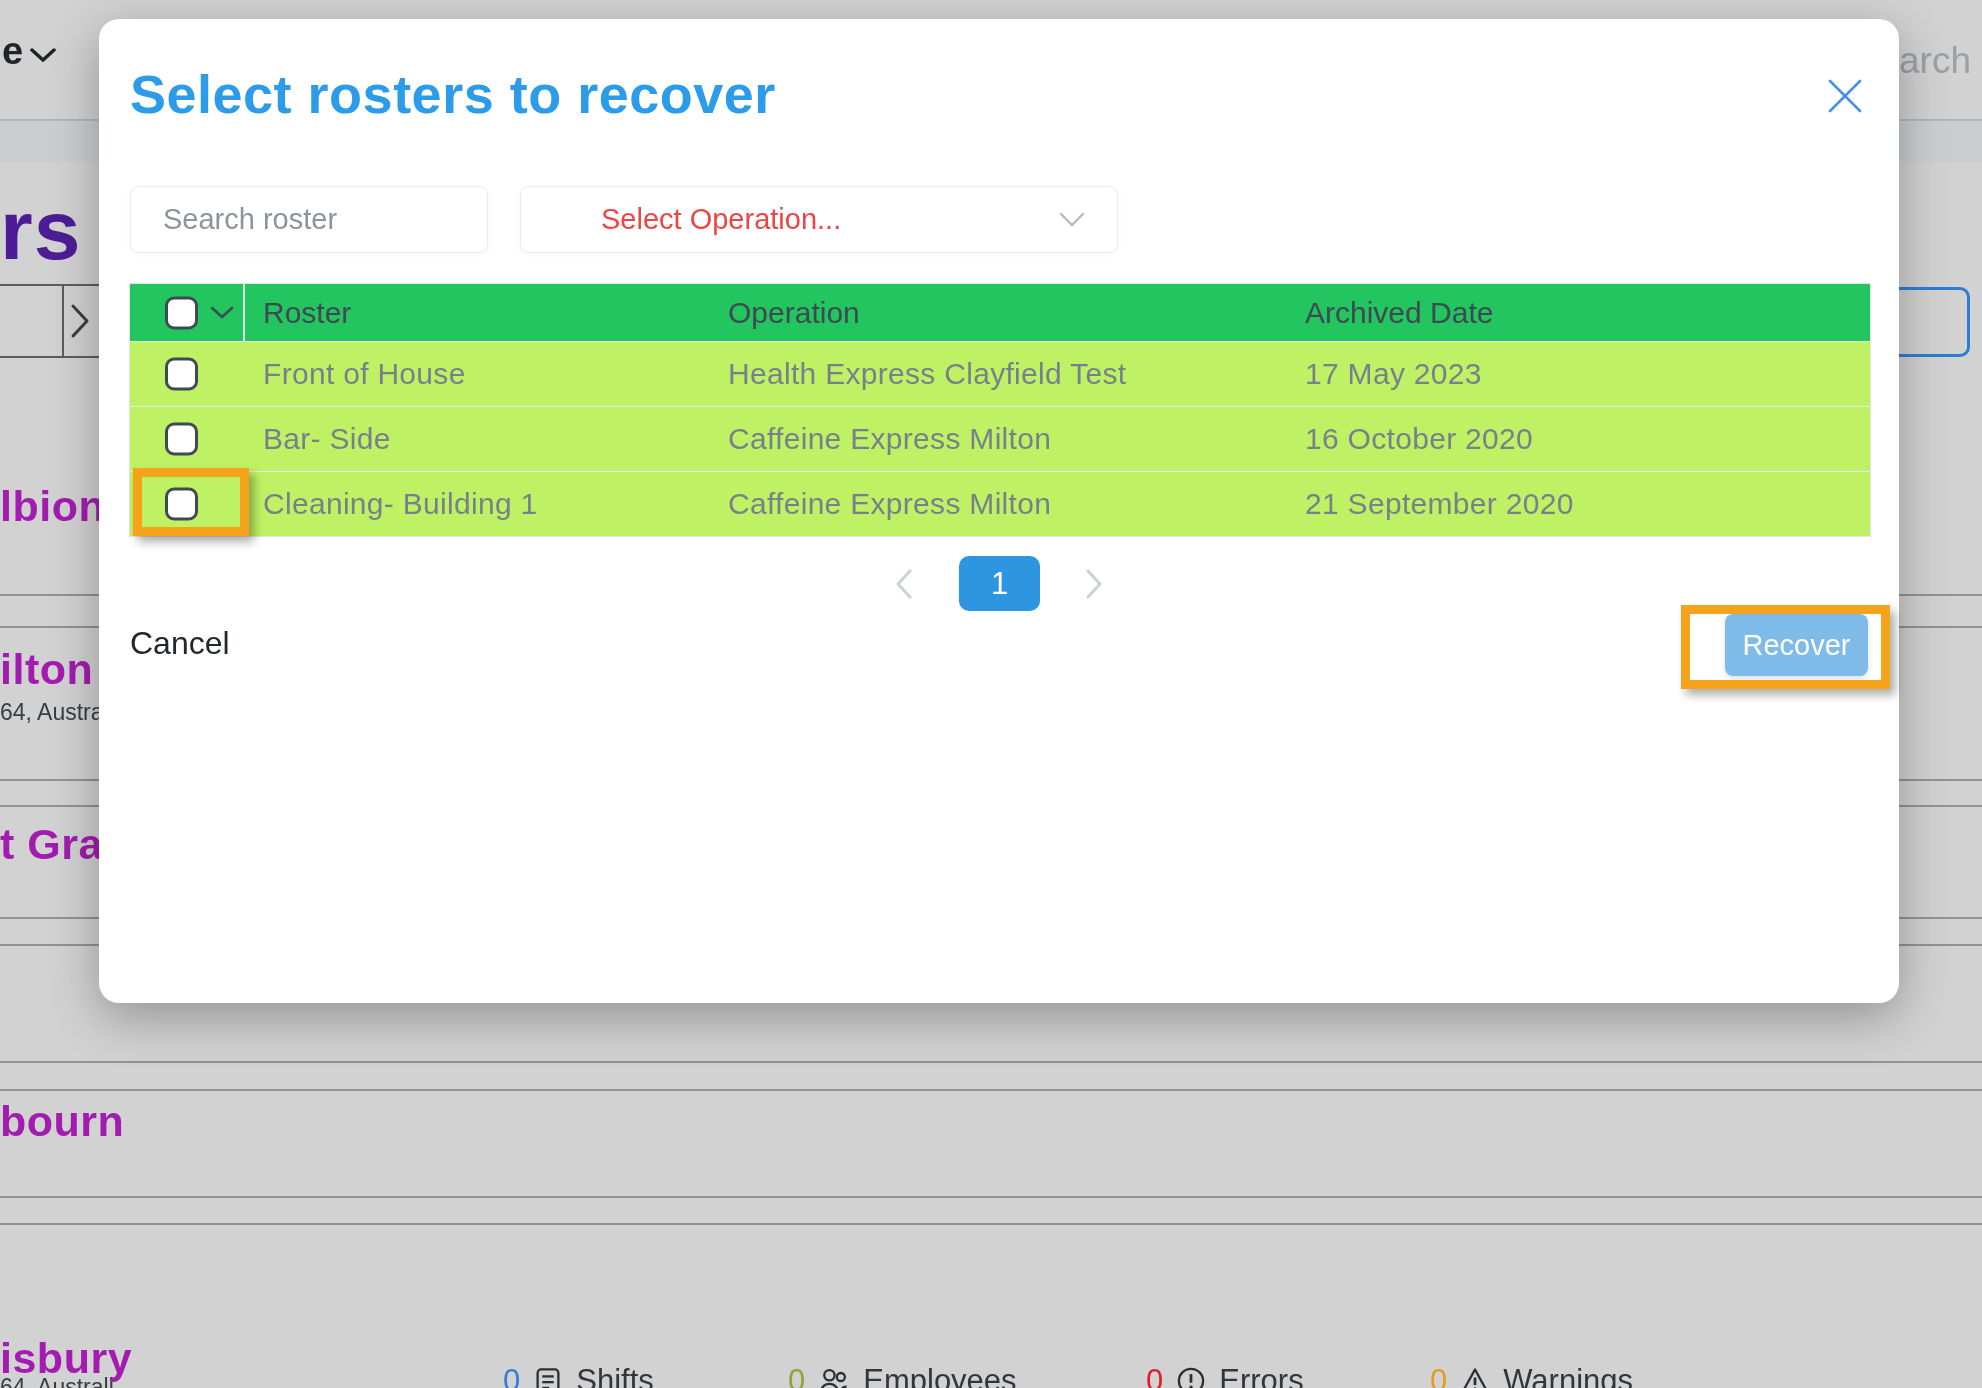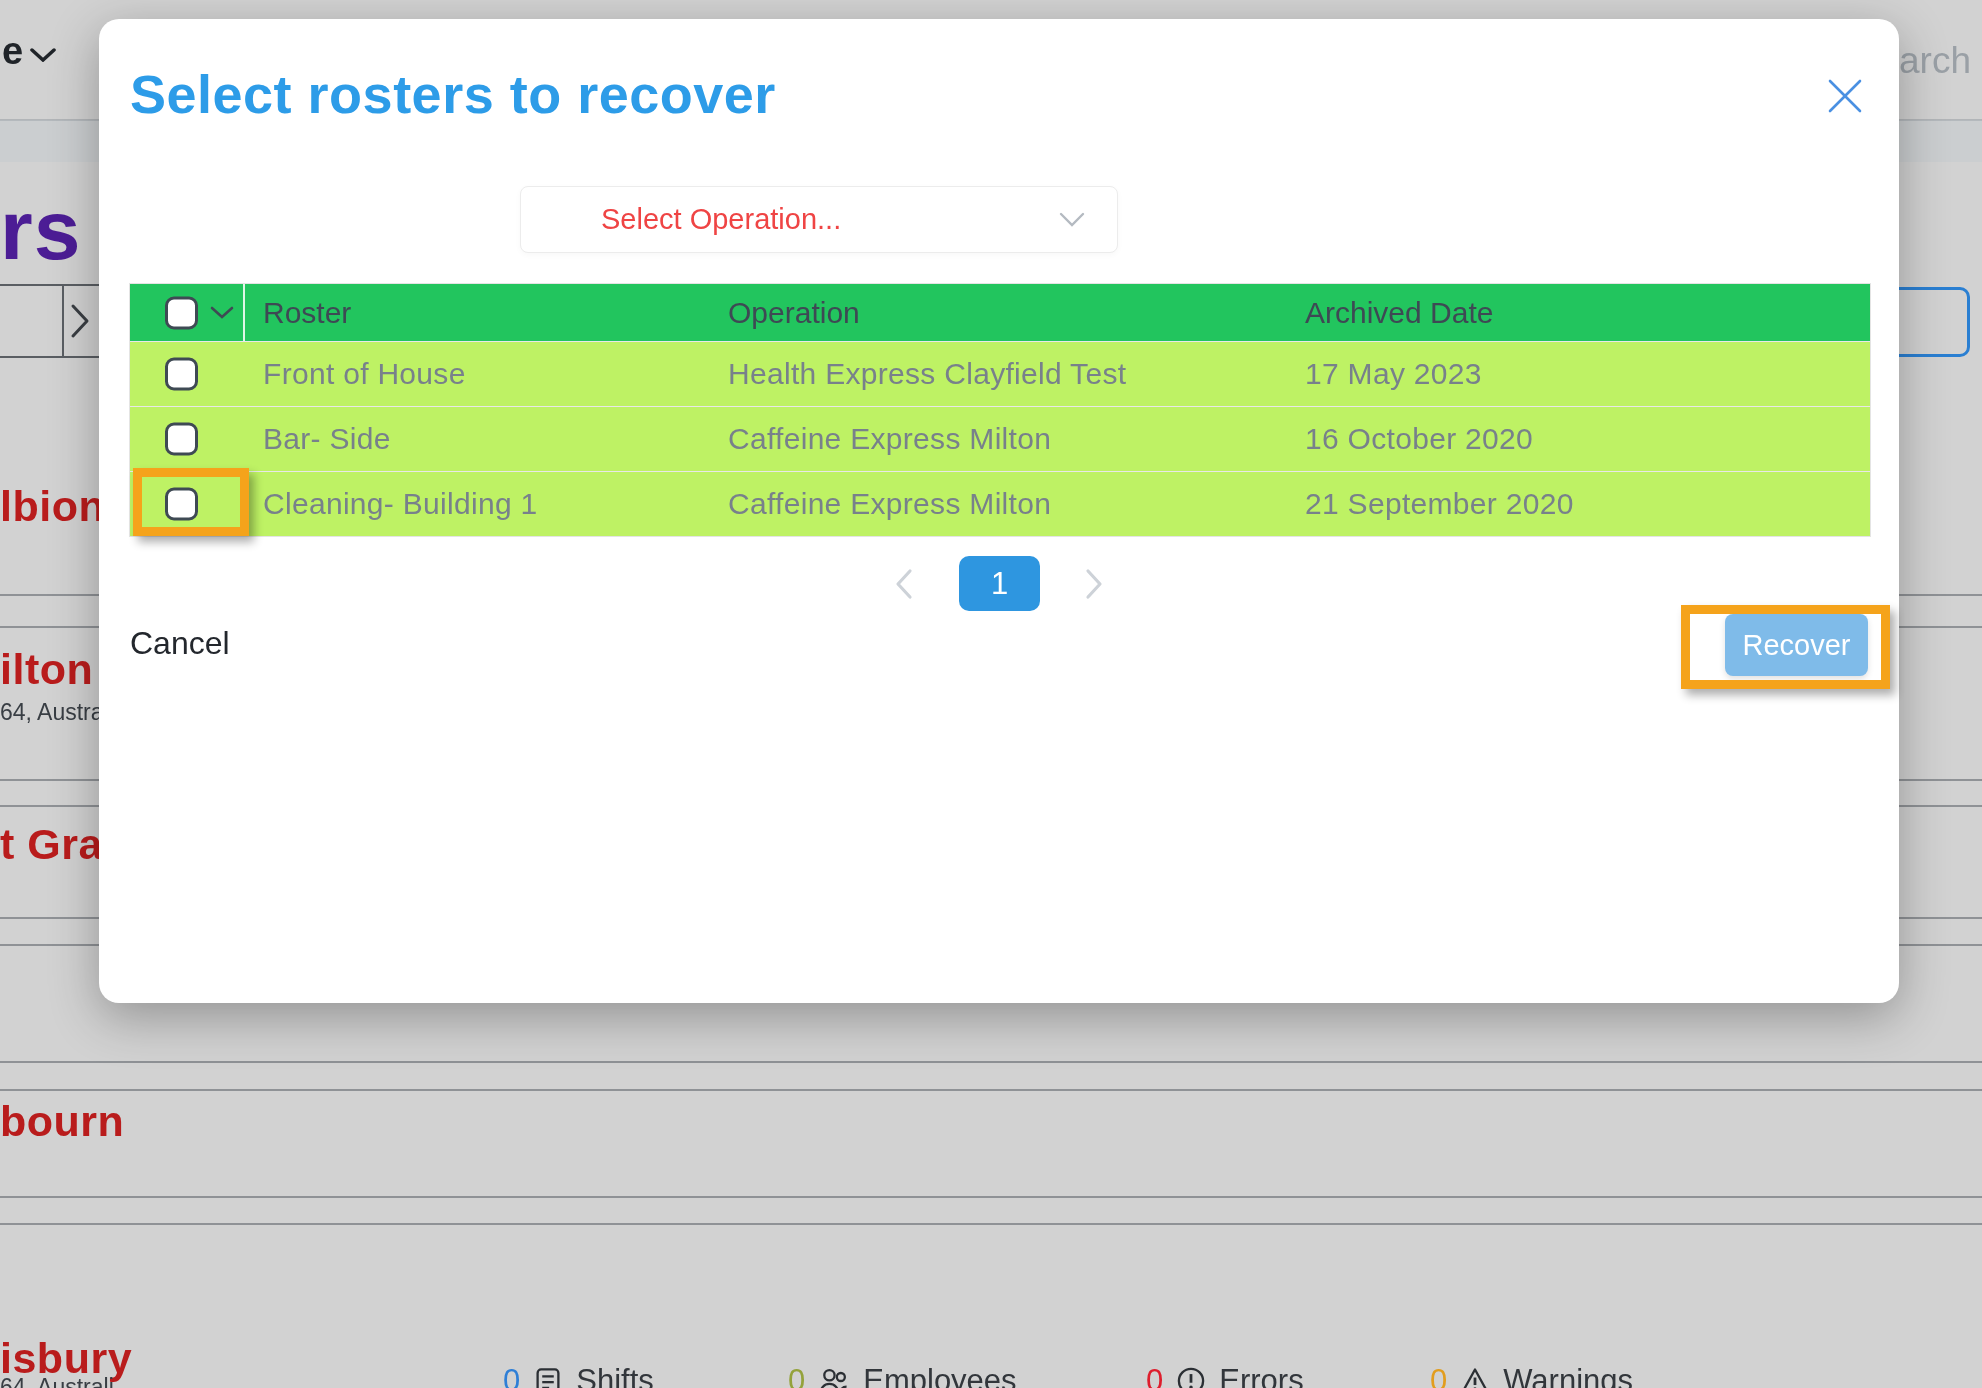--- a/index.html
+++ b/index.html
@@ -13,21 +13,21 @@
   .bg-nav-e{left:2px;top:30px;font-size:38px;font-weight:600;color:#202429;}
   .bg-nav-chevron{position:absolute;left:30px;top:48px;}
   .bg-band{position:absolute;left:0;top:120px;width:1982px;height:42px;background:rgba(186,198,204,0.28);}
   .bg-hline{position:absolute;background:#8f9296;height:2px;left:0;width:1982px;}
   .bg-hline.thin{height:1.5px;background:#b2b5b8;}
   .bg-heading-rs{left:0;top:182px;font-size:84px;font-weight:800;color:#4c1d95;letter-spacing:1px;}
   .bg-cell-line-v{position:absolute;left:62px;top:284px;width:2px;height:73px;background:#5a5e63;}
   .bg-cell-line-t{position:absolute;left:0;top:284px;width:99px;height:2px;background:#5a5e63;}
   .bg-cell-line-b{position:absolute;left:0;top:356px;width:99px;height:2px;background:#5a5e63;}
   .bg-next-chevron{position:absolute;left:69px;top:303px;}
-  .bg-link{left:0;color:#b91c1c;font-weight:700;font-size:43px;letter-spacing:0.5px;}
+  .bg-link{left:0;color:#a21caf;font-weight:700;font-size:43px;letter-spacing:0.5px;}
   .loc-0{top:482px;}
   .loc-1{top:645px;text-align:right;}
   .loc-2{top:820px;}
   .loc-3{top:1097px;}
   .loc-4{top:1334px;}
   .bg-addr{left:0;font-size:23px;color:#393e44;font-weight:500;}
   .addr-0{top:699px;}
   .addr-1{top:1374px;}
   .bg-search-frag{left:1899px;top:40px;font-size:37px;color:#9aa0a6;font-weight:500;}
   .bg-blue-btn{position:absolute;left:1868px;top:287px;width:96px;height:64px;
@@ -189,20 +189,21 @@
 
   <div class="modal">
     <div class="m-title">Select rosters to recover</div>
     <span class="m-close">
       <svg width="40" height="40" viewBox="0 0 40 40">
           <line x1="5" y1="5" x2="35" y2="35" stroke="#4a90e2" stroke-width="2.6" stroke-linecap="round"></line>
           <line x1="35" y1="5" x2="5" y2="35" stroke="#4a90e2" stroke-width="2.6" stroke-linecap="round"></line>
         </svg>
     </span>
 
+    <input class="m-input m-search" type="text" placeholder="Search roster" style="">
 
     <div class="m-input m-select">
       <span class="ph">Select Operation...</span>
       <span>
         <svg width="26" height="16" viewBox="0 0 26 16">
             <polyline points="2,2 13,13 24,2" fill="none" stroke="#b4bac1" stroke-width="2.4" stroke-linecap="round"></polyline>
           </svg>
       </span>
     </div>
 

